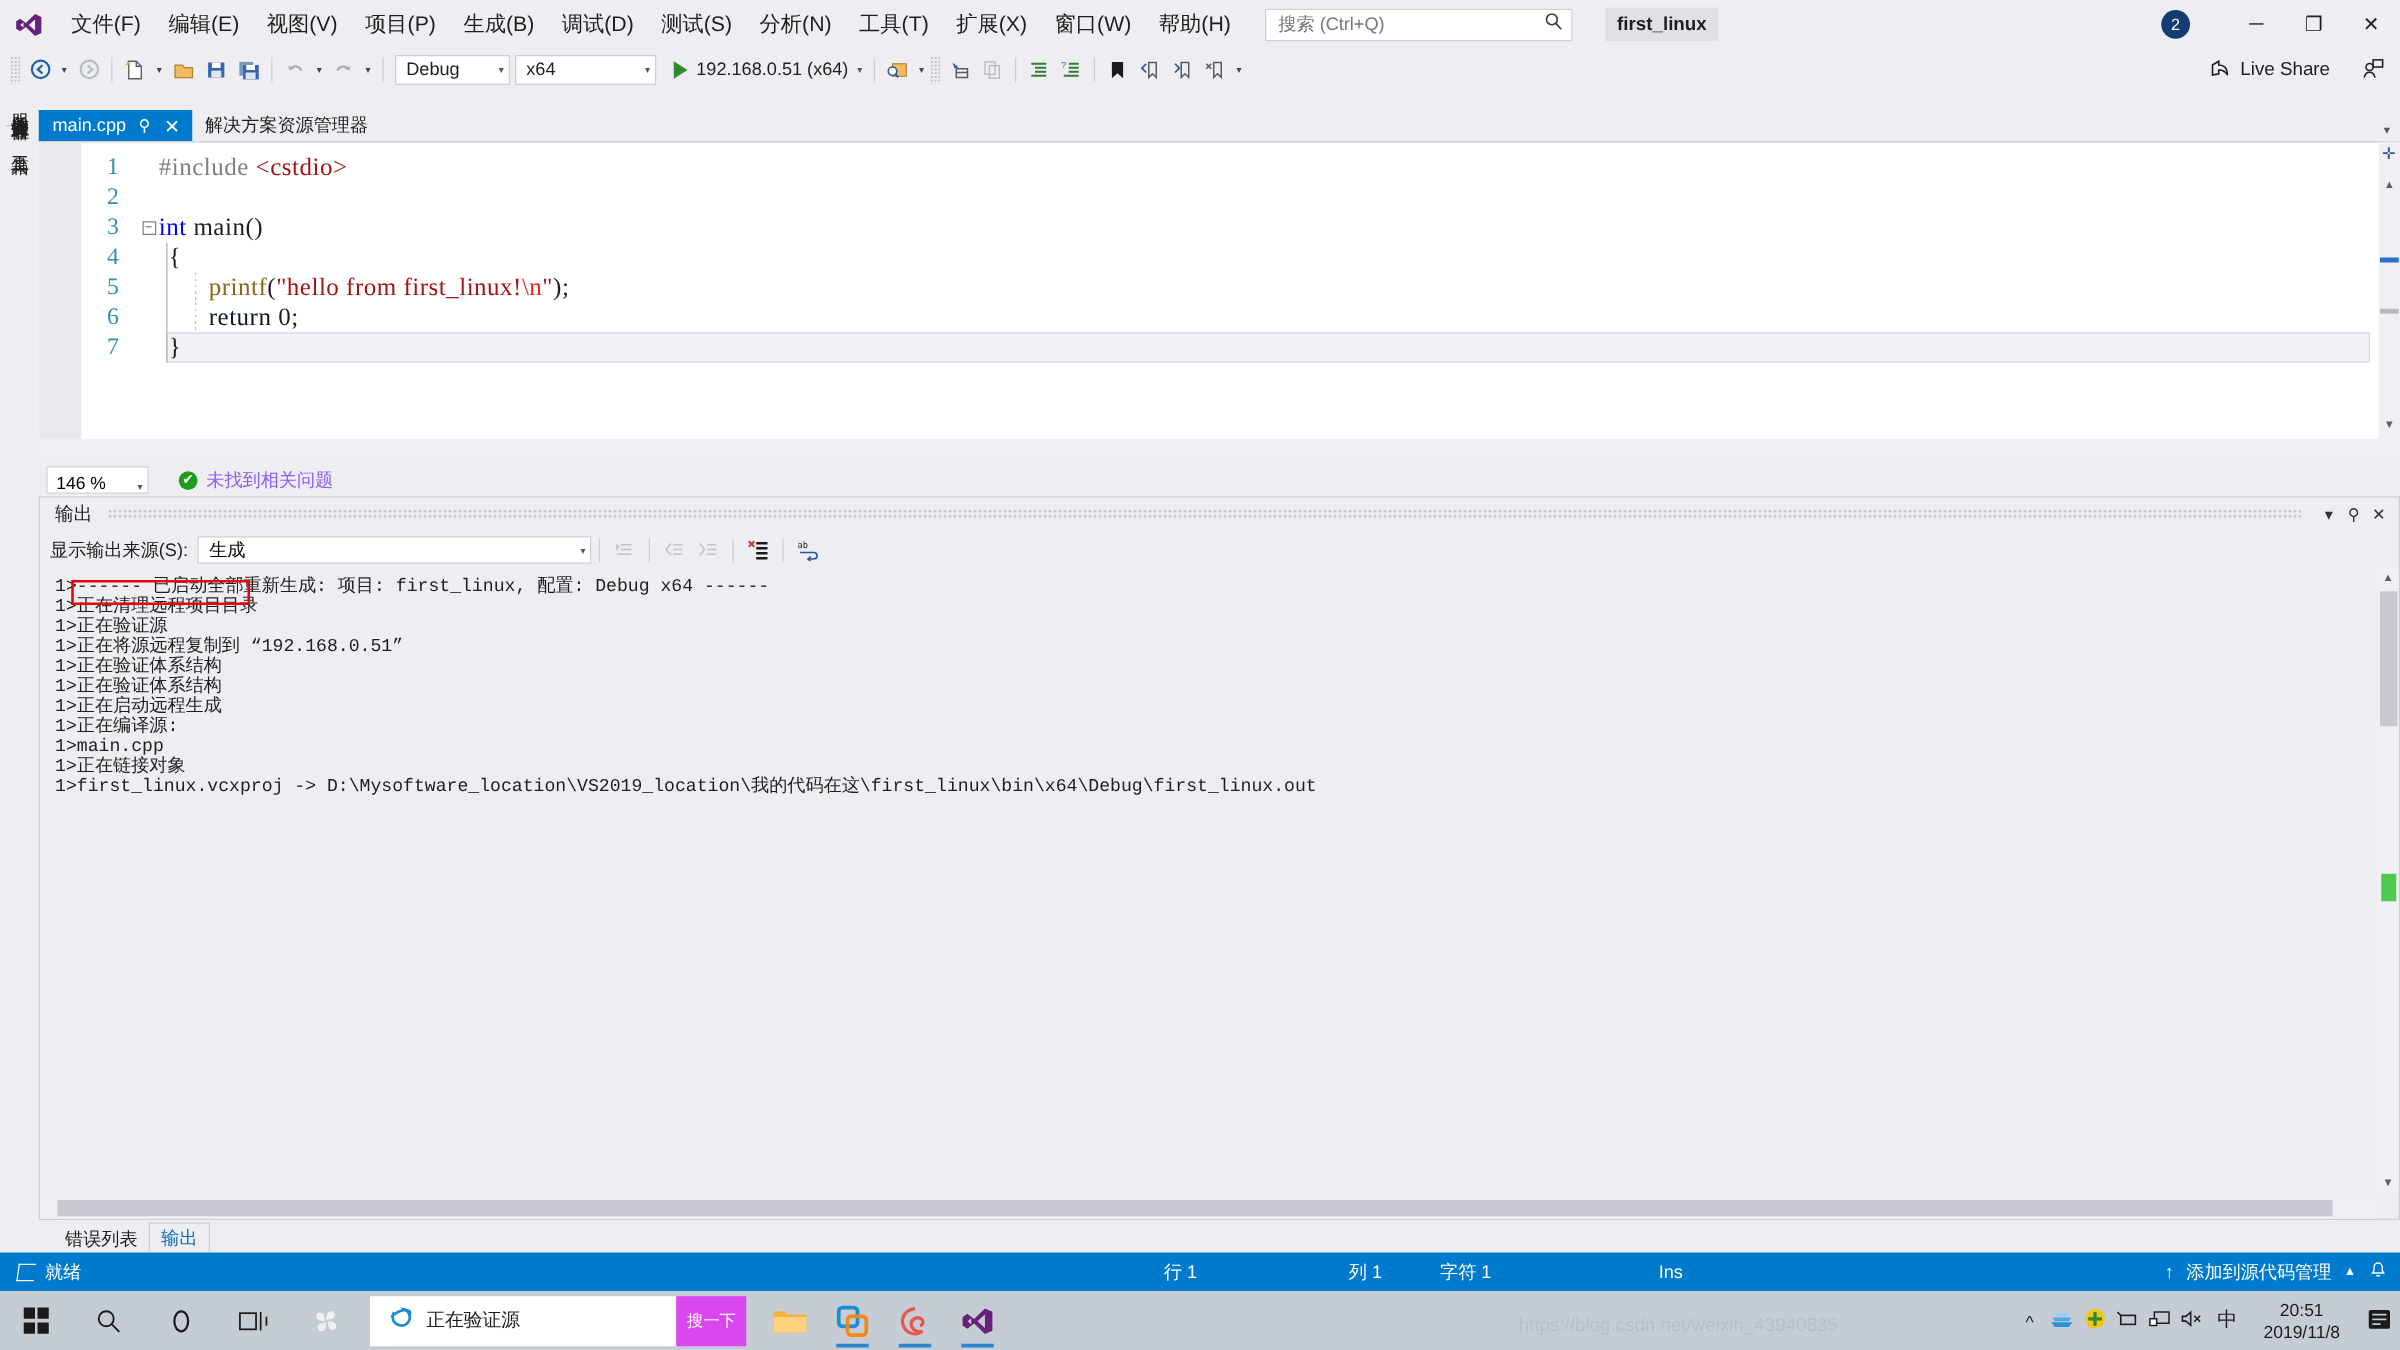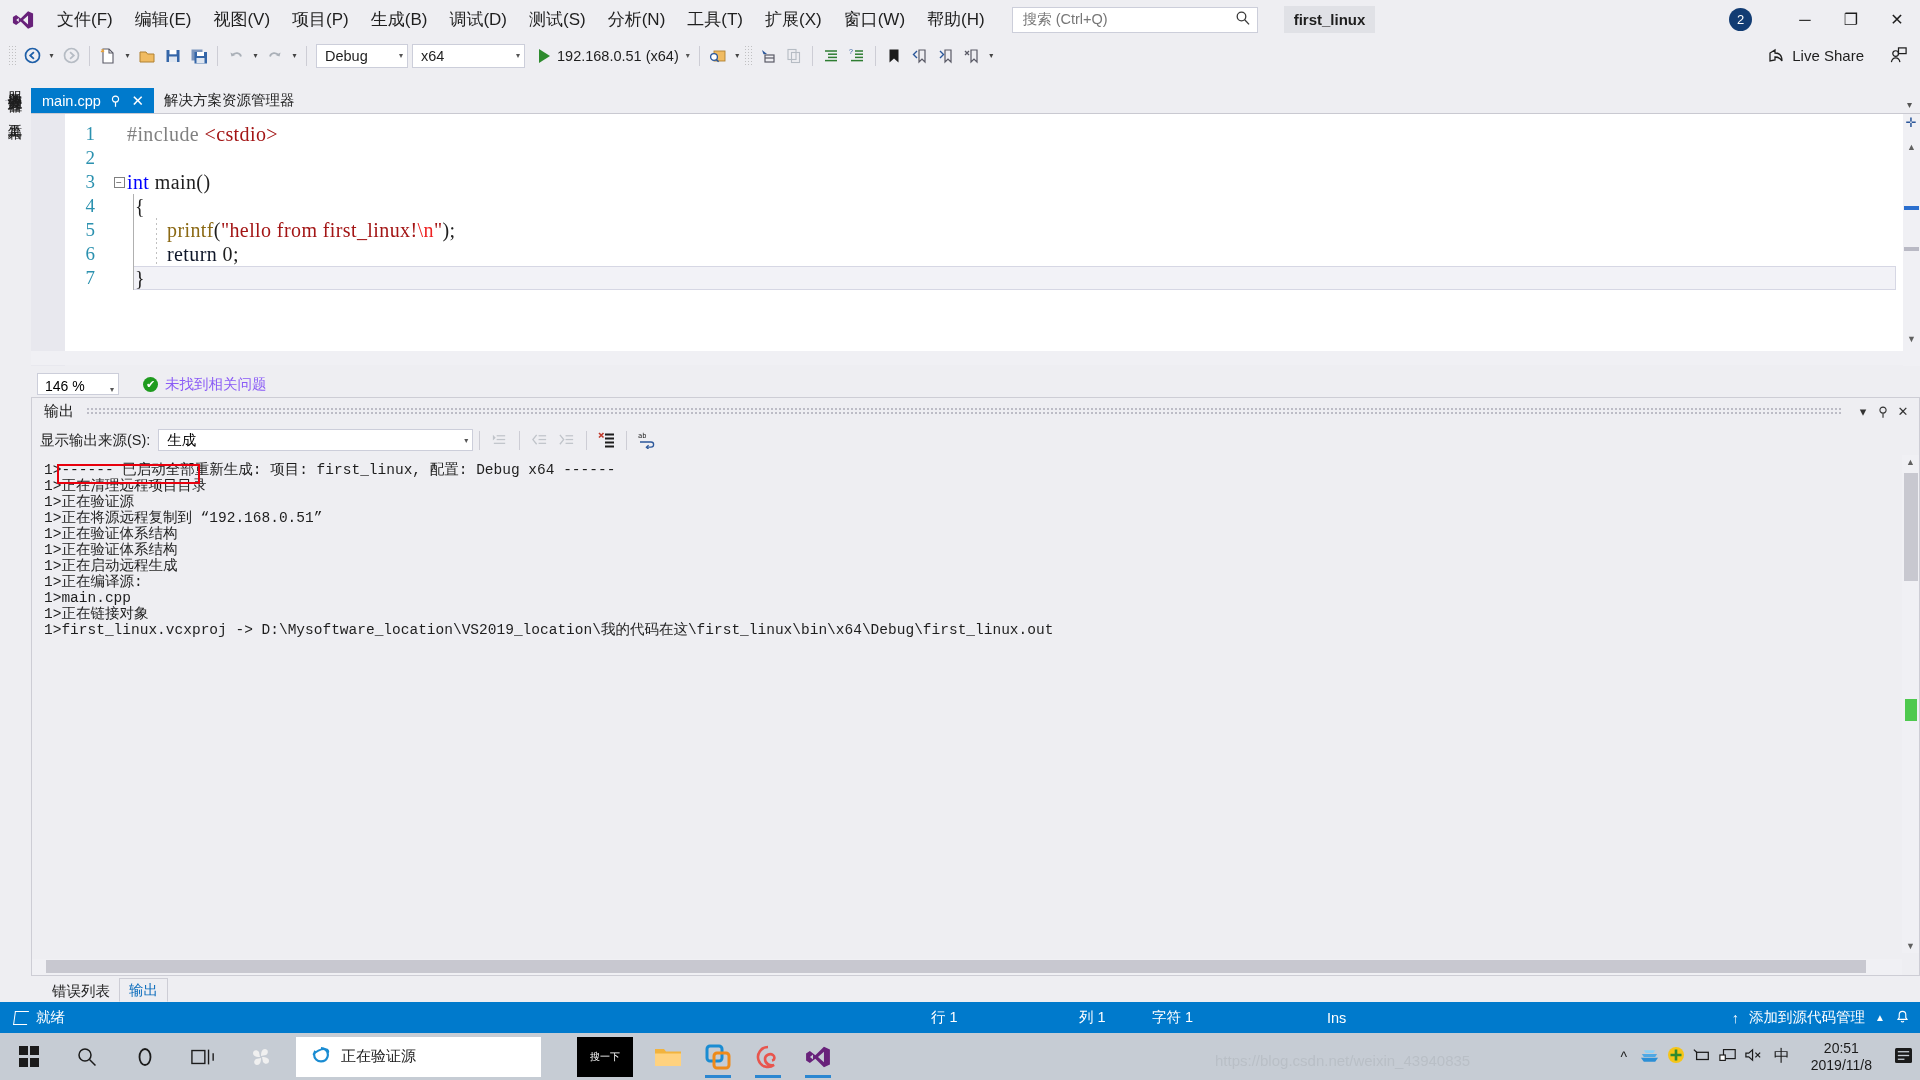--- a/index.html
+++ b/index.html
@@ -286,22 +286,22 @@
   }
   .win-logo { display: grid; grid-template-columns: 9px 9px; grid-template-rows: 9px 9px;
     gap: 2.5px; }
   .win-logo i { background: #1b1b1b; display: block; }
   .tb-search {
     width: 245px; height: 40px; background: #fff; display: flex; align-items: center;
     padding-left: 14px; margin-left: 6px;
   }
   .tb-search .txt { font-size: 15px; color: #1b1b1b; margin-left: 9px; }
   .tb-sou {
-    width: 56px; height: 40px; background: #000000; color: #fff; font-size: 10px;
-    display: flex; align-items: center; justify-content: center; margin-left: 36px;
+    width: 56px; height: 40px; background: #d946ef; color: #fff; font-size: 13px;
+    display: flex; align-items: center; justify-content: center;
   }
   .tb-app { width: 50px; height: 47px; display: flex; align-items: center;
     justify-content: center; position: relative; }
   .tb-app .underline {
     position: absolute; bottom: 2px; left: 12px; width: 26px; height: 3px; background: #2b87d1;
   }
   .tray { position: absolute; right: 0; height: 47px; display: flex; align-items: center; }
   .tray .ti { width: 26px; text-align: center; font-size: 14px; color: #1b1b1b; }
   .clock { text-align: center; font-size: 14px; color: #1b1b1b; line-height: 17px;
     padding: 0 14px; }

